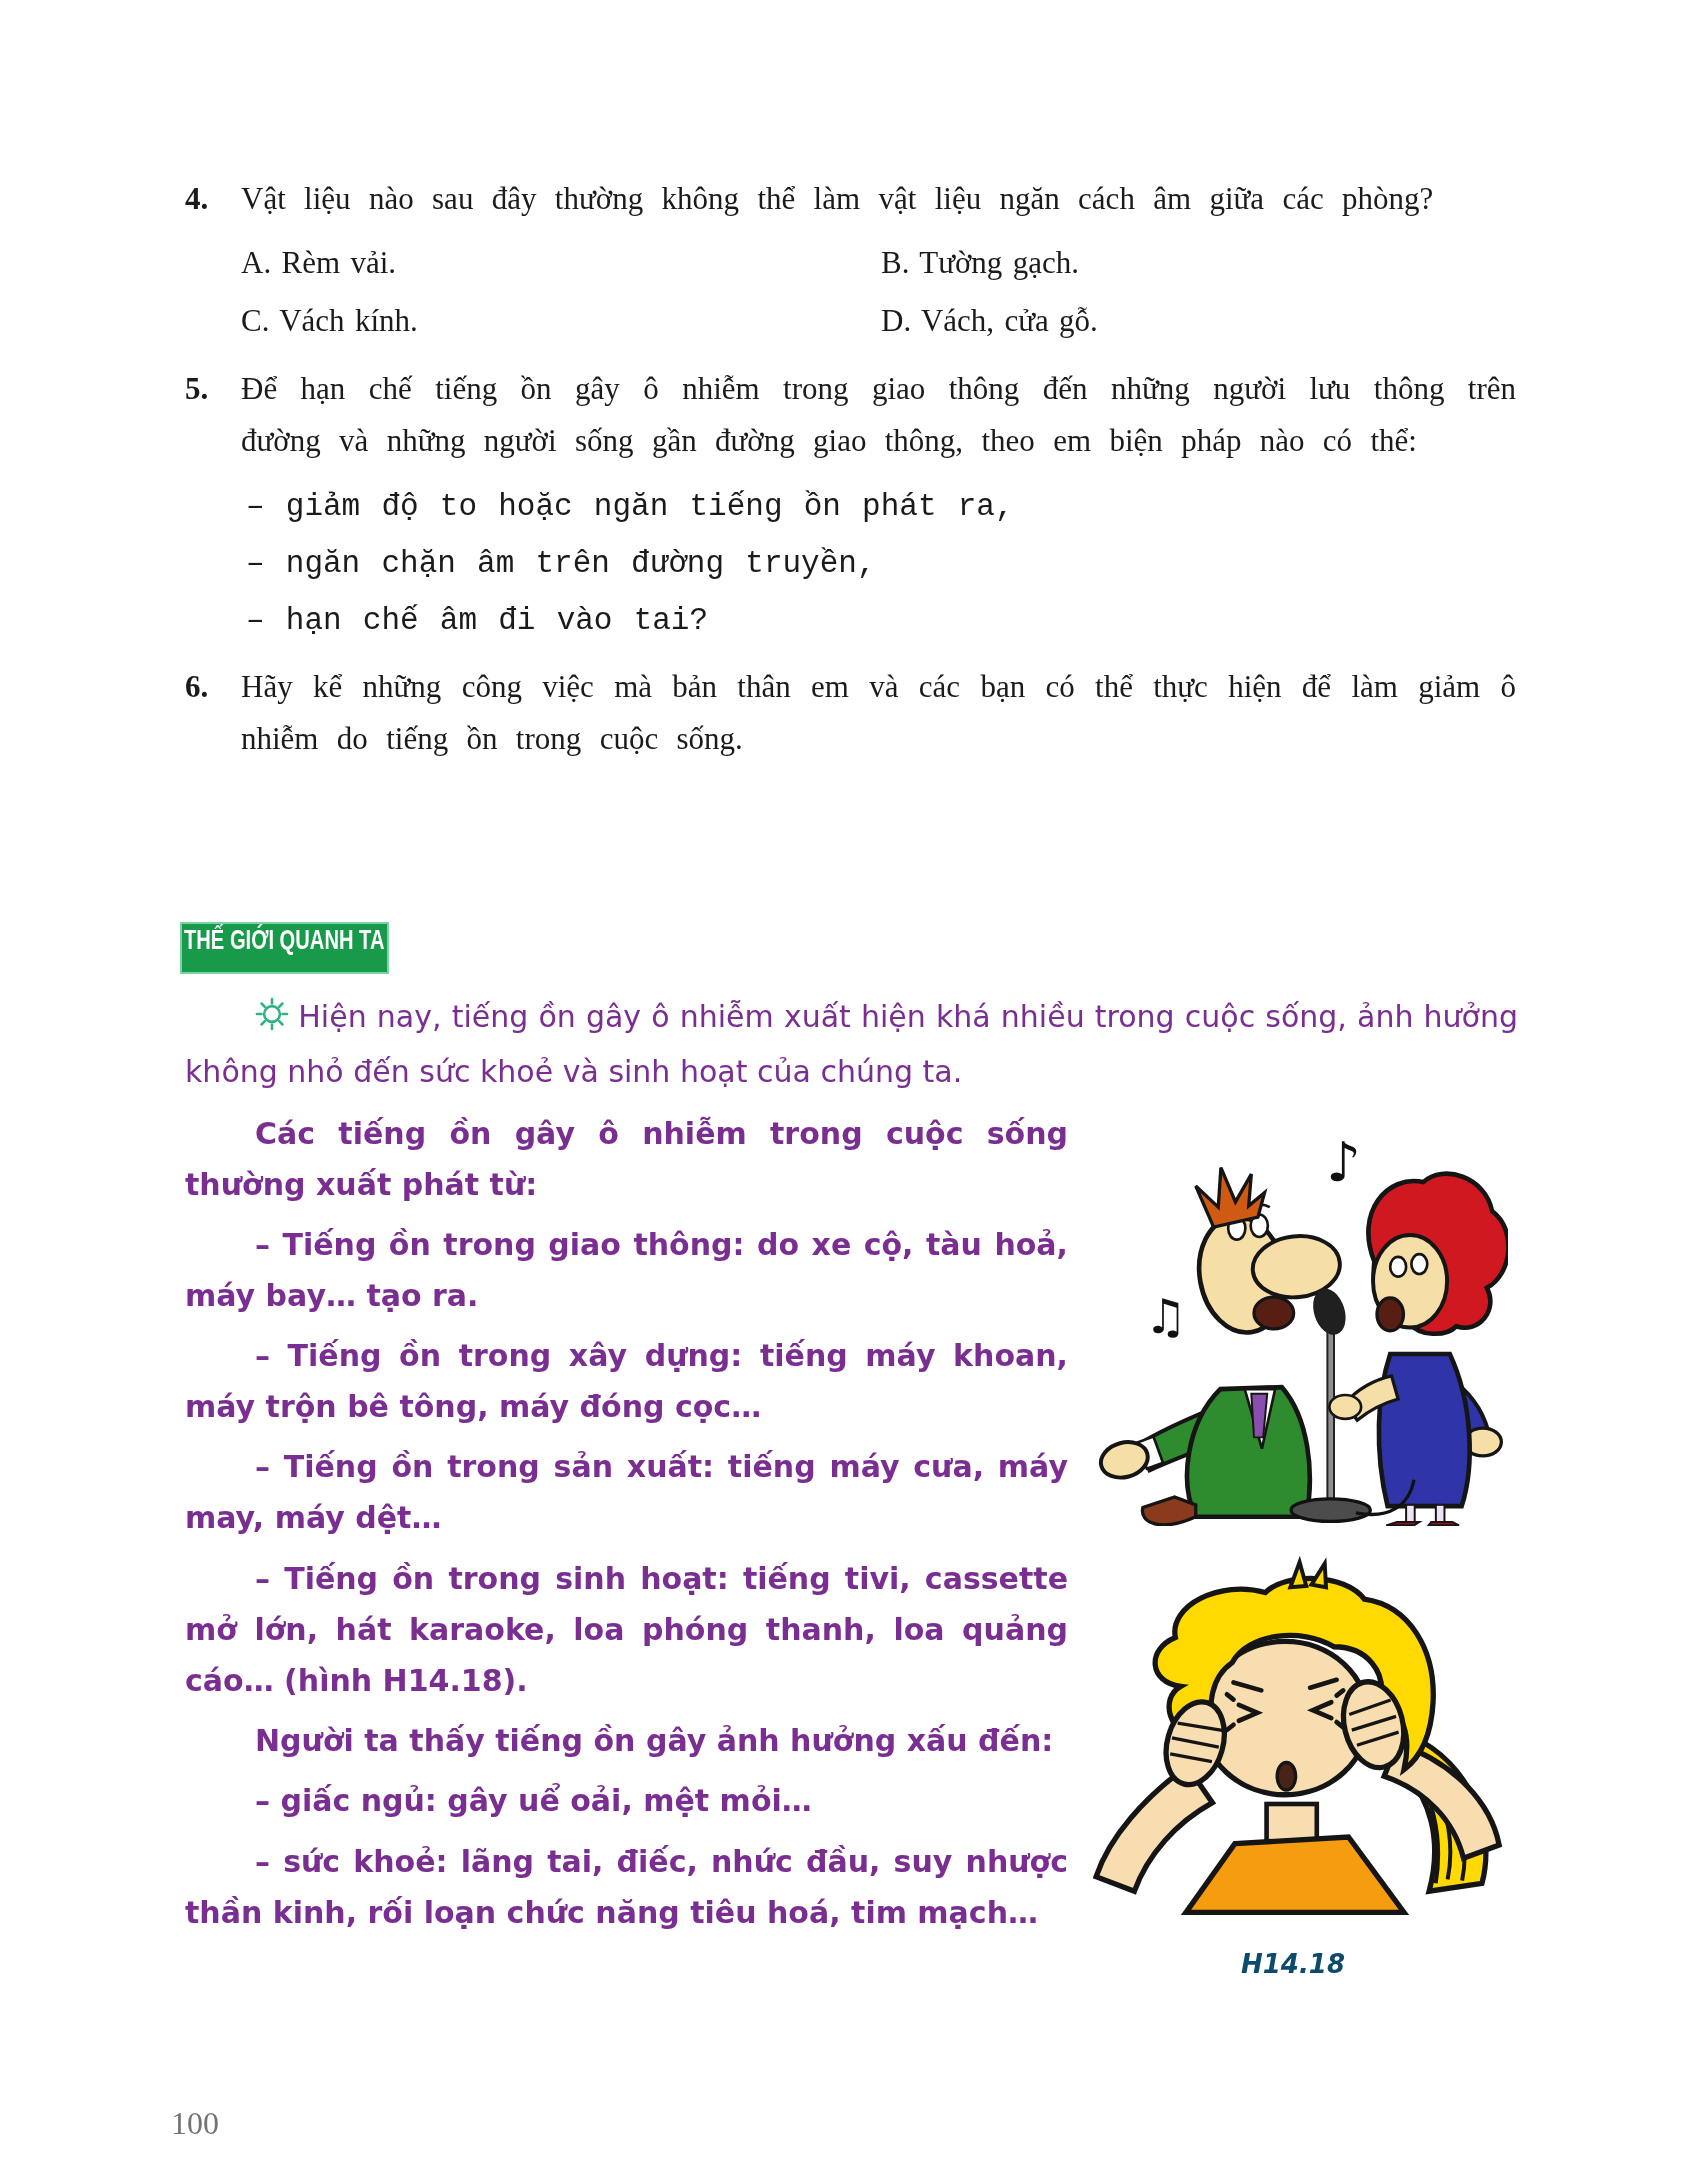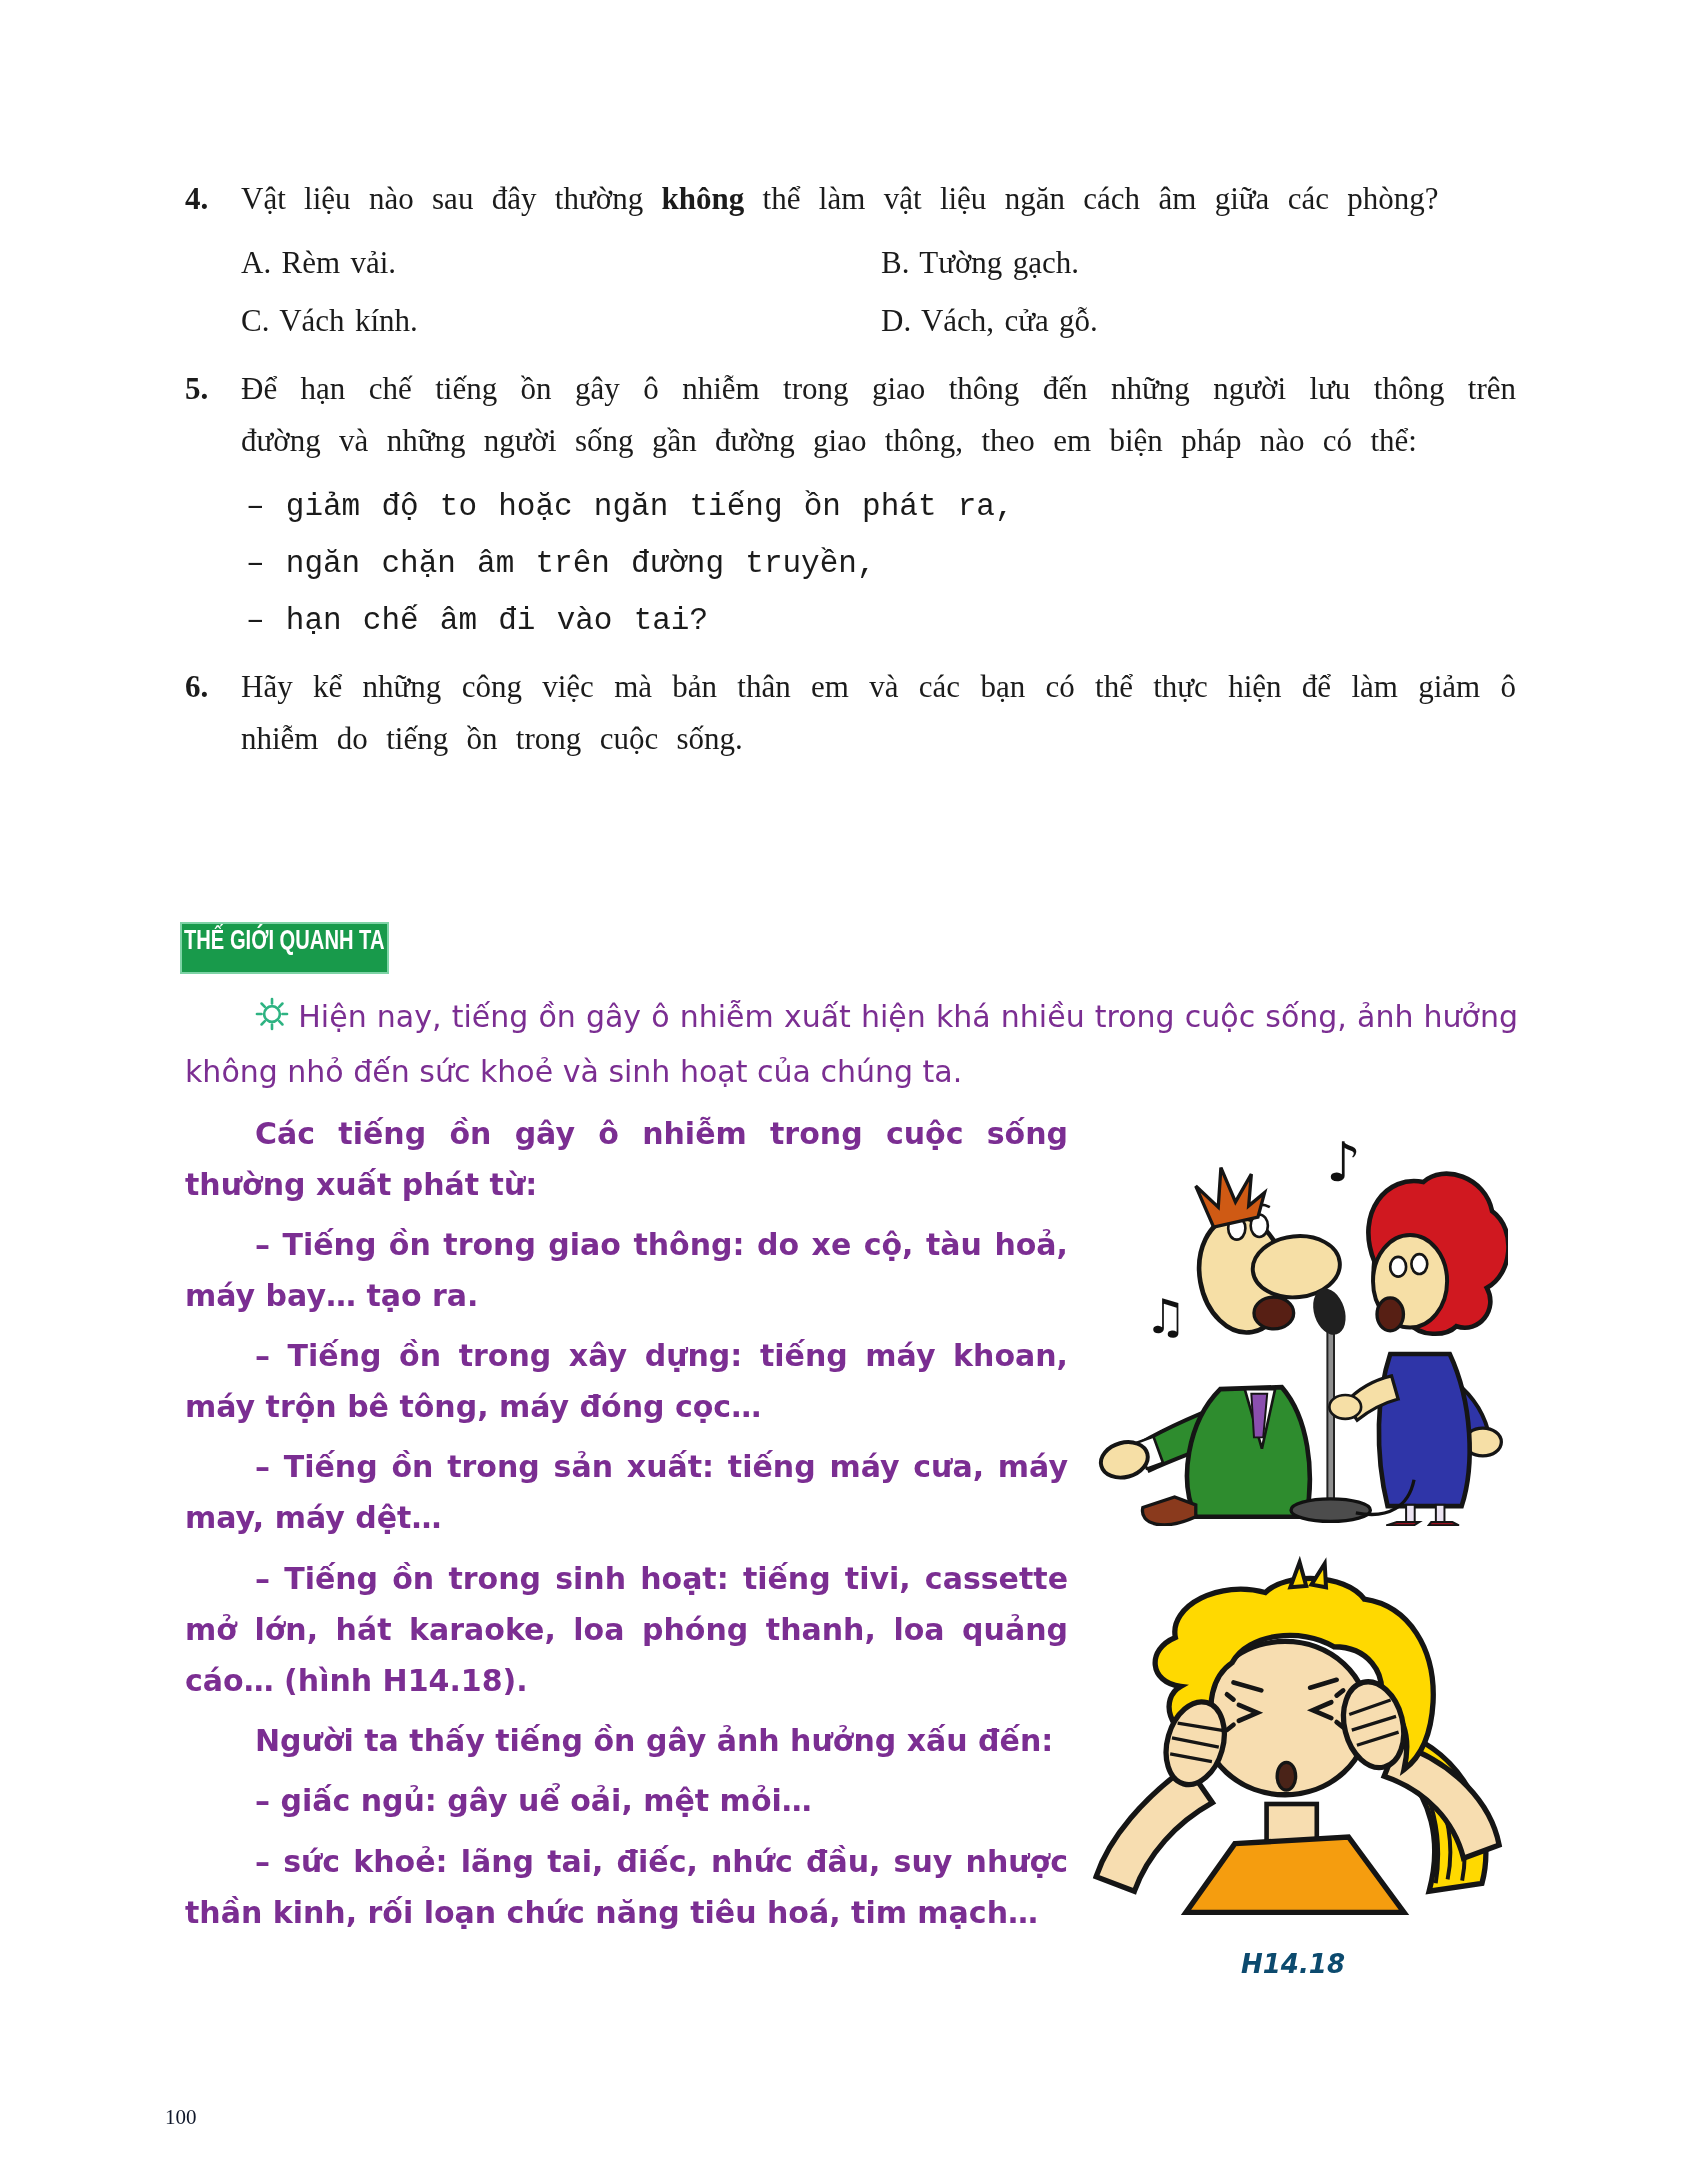--- a/index.html
+++ b/index.html
@@ -25,21 +25,21 @@
     text-align: justify;
   }
   .q { position: relative; padding-left: 56px; }
   .q-num {
     position: absolute;
     left: 0; top: 0;
     font-weight: 700;
     word-spacing: 0;
   }
   .q-text { margin: 0; }
-  .bld { font-weight: 700; }
+  .bld { font-weight: 400; }
 
   .options {
     display: grid;
     grid-template-columns: 640px 1fr;
     padding-left: 56px;
     margin: 9.3px 0 13.2px 0;
     line-height: 58px;
     word-spacing: 2.6px;
     text-align: left;
   }
@@ -101,24 +101,24 @@
     font-size: 26px;
     font-style: italic;
     color: #0c4a6e;
     text-align: center;
     text-indent: 0;
   }
 
   
   .page-num {
     position: absolute;
-    left: 165px;
+    left: 171px;
     top: 2105px;
-    font-size: 21px;
-    color: #0f172a;
+    font-size: 32px;
+    color: #737373;
   }
 </style>
 </head>
 <body>
 
 <div class="page">
 
   <div class="exercise">
 
     <div class="q">

